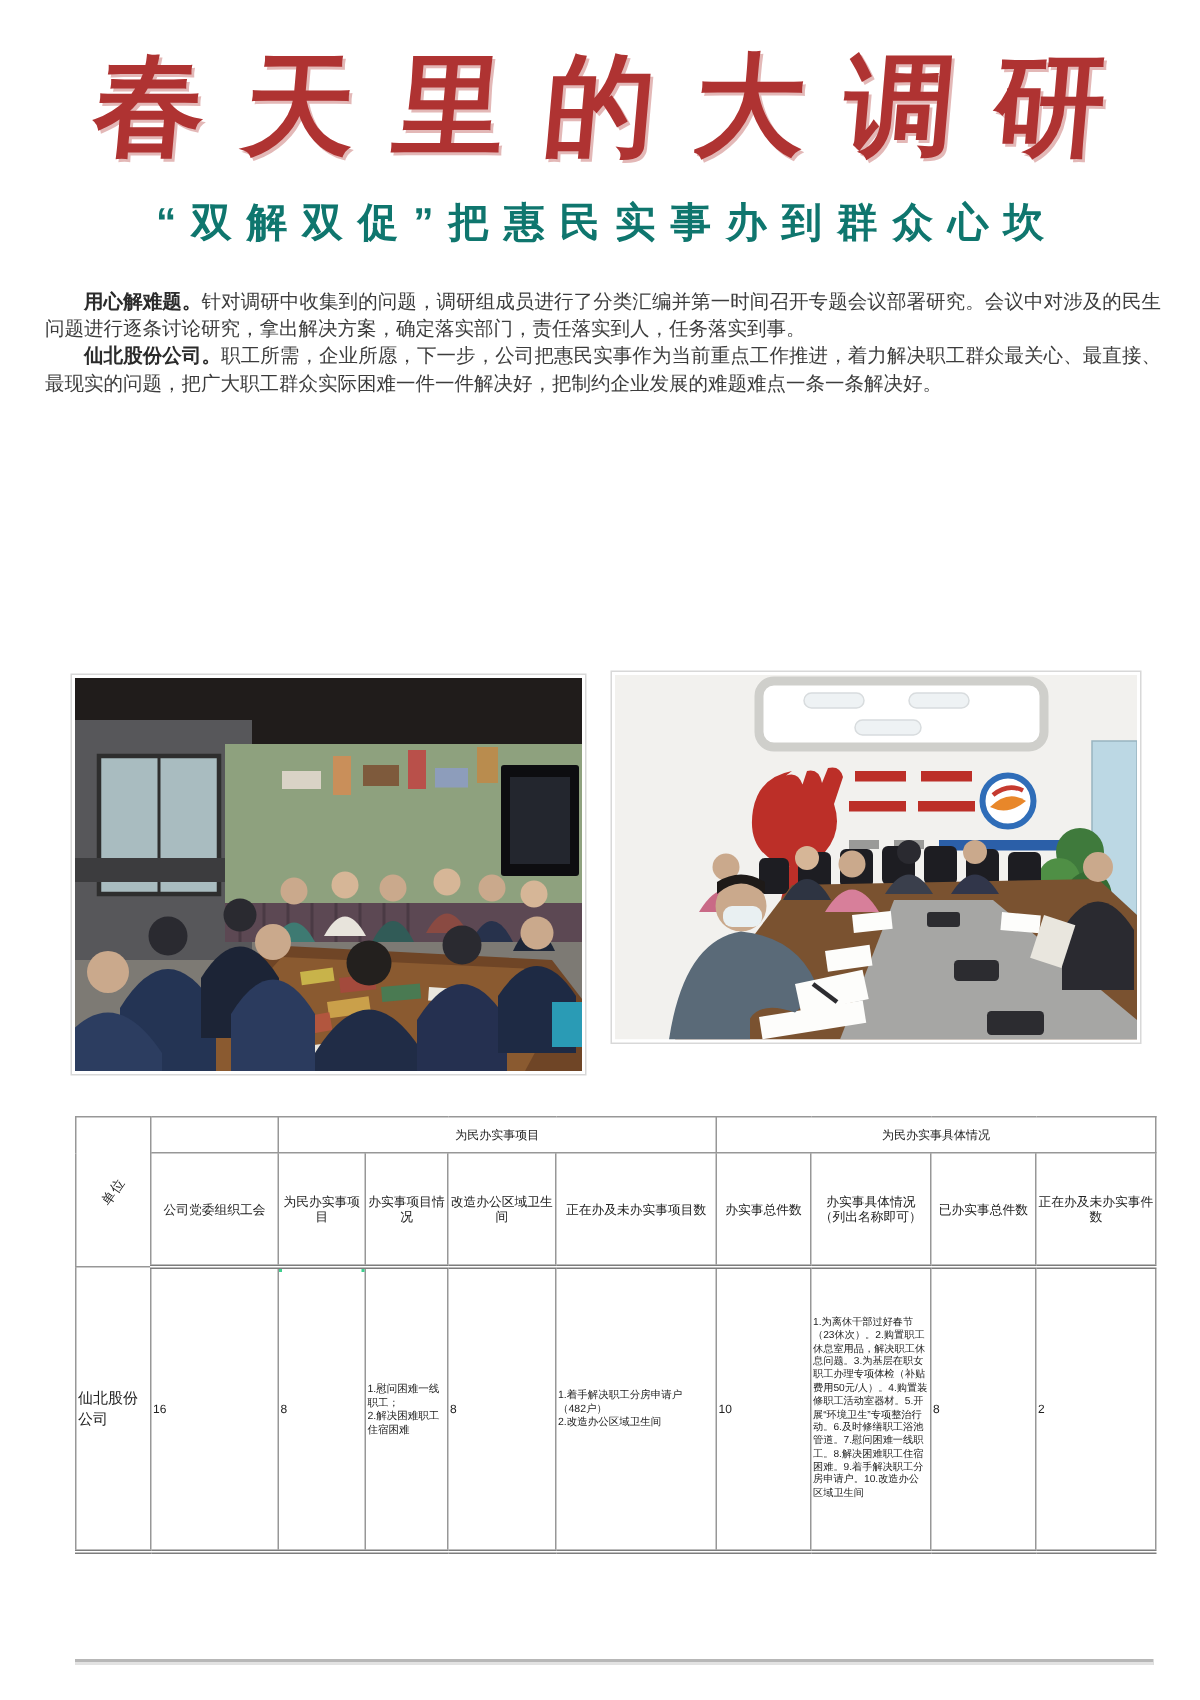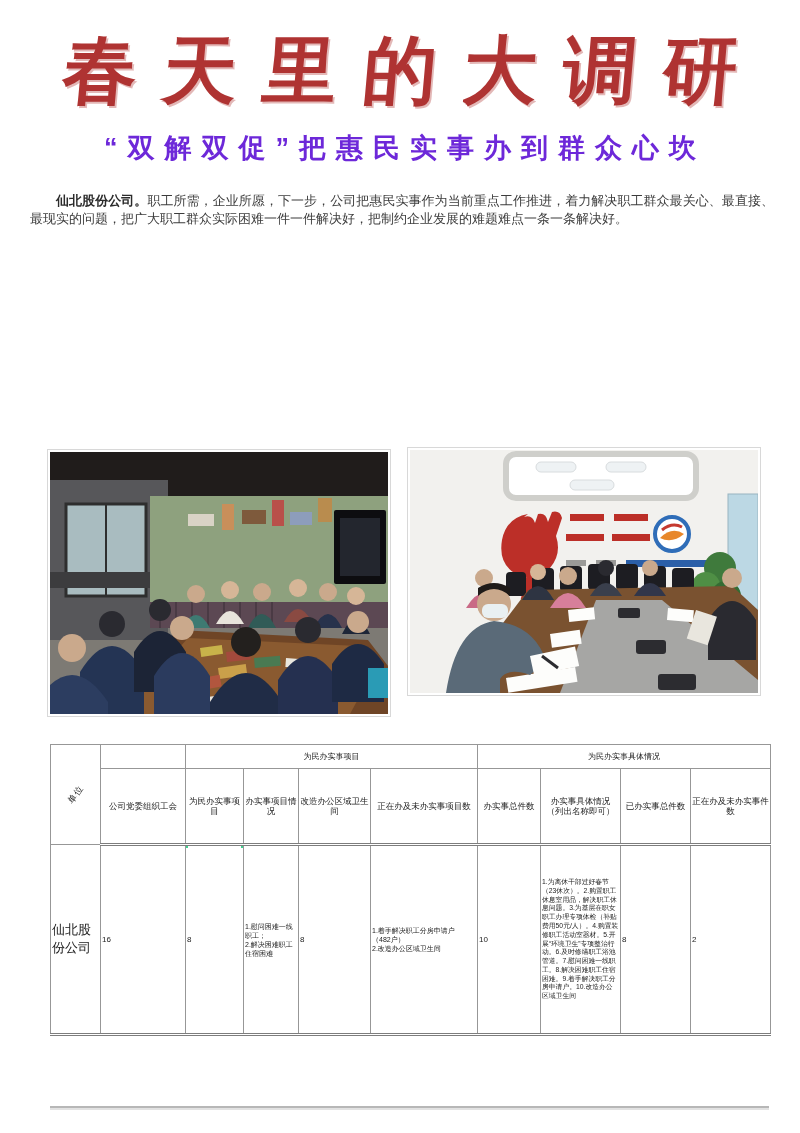--- a/index.html
+++ b/index.html
@@ -21,21 +21,21 @@
     color: #af3332;
     letter-spacing: 26px; text-indent: 26px;
     transform: skewX(-5deg);
     text-shadow: 2px 2px 0 rgba(175,51,50,.35);
     white-space: nowrap;
   }
   .sub-title {
     position: absolute; top: 130px; left: 0; right: 0;
     text-align: center;
     font-size: 27px; font-weight: bold;
-    color: #6d28d9;
+    color: #0f766e;
     letter-spacing: 10px; text-indent: 10px;
     white-space: nowrap;
   }
   
   .article-body {
     position: absolute; top: 192px; left: 30px; width: 744px;
     font-size: 13px; line-height: 18.2px;
     color: #3c3c3c;
     text-align: justify;
   }
@@ -61,21 +61,21 @@
   }
   tr.group-row  { height: 24px; }
   tr.head-row   { height: 76px; }
   tr.data-row   { height: 190px; }
   tr.head-row th { font-size: 8.5px; line-height: 10.5px; border-bottom: 3px double #7d7d7d; }
   tr.data-row td { border-bottom: 3px double #7d7d7d; }
   .unit-head span { display: inline-block; transform: rotate(-55deg); font-size: 9px; letter-spacing: 1px; }
   .pre { white-space: pre-line; }
   td.cell-small  { font-size: 7px; line-height: 9px; }
   td.cell-long   { font-size: 6.8px; line-height: 8.8px; text-align: left; padding: 2px 3px; }
-  td.cell-unit   { font-size: 13px; }
+  td.cell-unit   { font-size: 10px; }
   td.highlight {
     position: relative;
     border: 2px solid #3ecf8e;
   }
   .handle {
     position: absolute; width: 5px; height: 5px; background: #3ecf8e;
     z-index: 3;
   }
   .handle.tl { top: -3px; left: -3px; }
   .handle.tr { top: -3px; right: -3px; }
@@ -87,20 +87,21 @@
 </style>
 </head>
 <body>
 
 <div class="page">
 
   <div class="main-title">春天里的大调研</div>
   <div class="sub-title">“双解双促”把惠民实事办到群众心坎</div>
 
   <div class="article-body">
+    <p><span class="lead">用心解难题。</span><span>针对调研中收集到的问题，调研组成员进行了分类汇编并第一时间召开专题会议部署研究。会议中对涉及的民生问题进行逐条讨论研究，拿出解决方案，确定落实部门，责任落实到人，任务落实到事。</span></p>
     <p><span class="lead">仙北股份公司。</span><span>职工所需，企业所愿，下一步，公司把惠民实事作为当前重点工作推进，着力解决职工群众最关心、最直接、最现实的问题，把广大职工群众实际困难一件一件解决好，把制约企业发展的难题难点一条一条解决好。</span></p>
   </div>
 
   <div class="photo photo-left">
     <svg width="338" height="262" viewBox="0 0 338 262">
       <rect width="338" height="262" fill="#7d7a74"></rect>
 
       <path d="M0,0 H338 V52 C290,62 240,38 190,48 C130,60 70,40 0,30 Z" fill="#201c1b"></path>
 
       <rect x="0" y="28" width="118" height="160" fill="#57575a"></rect>

